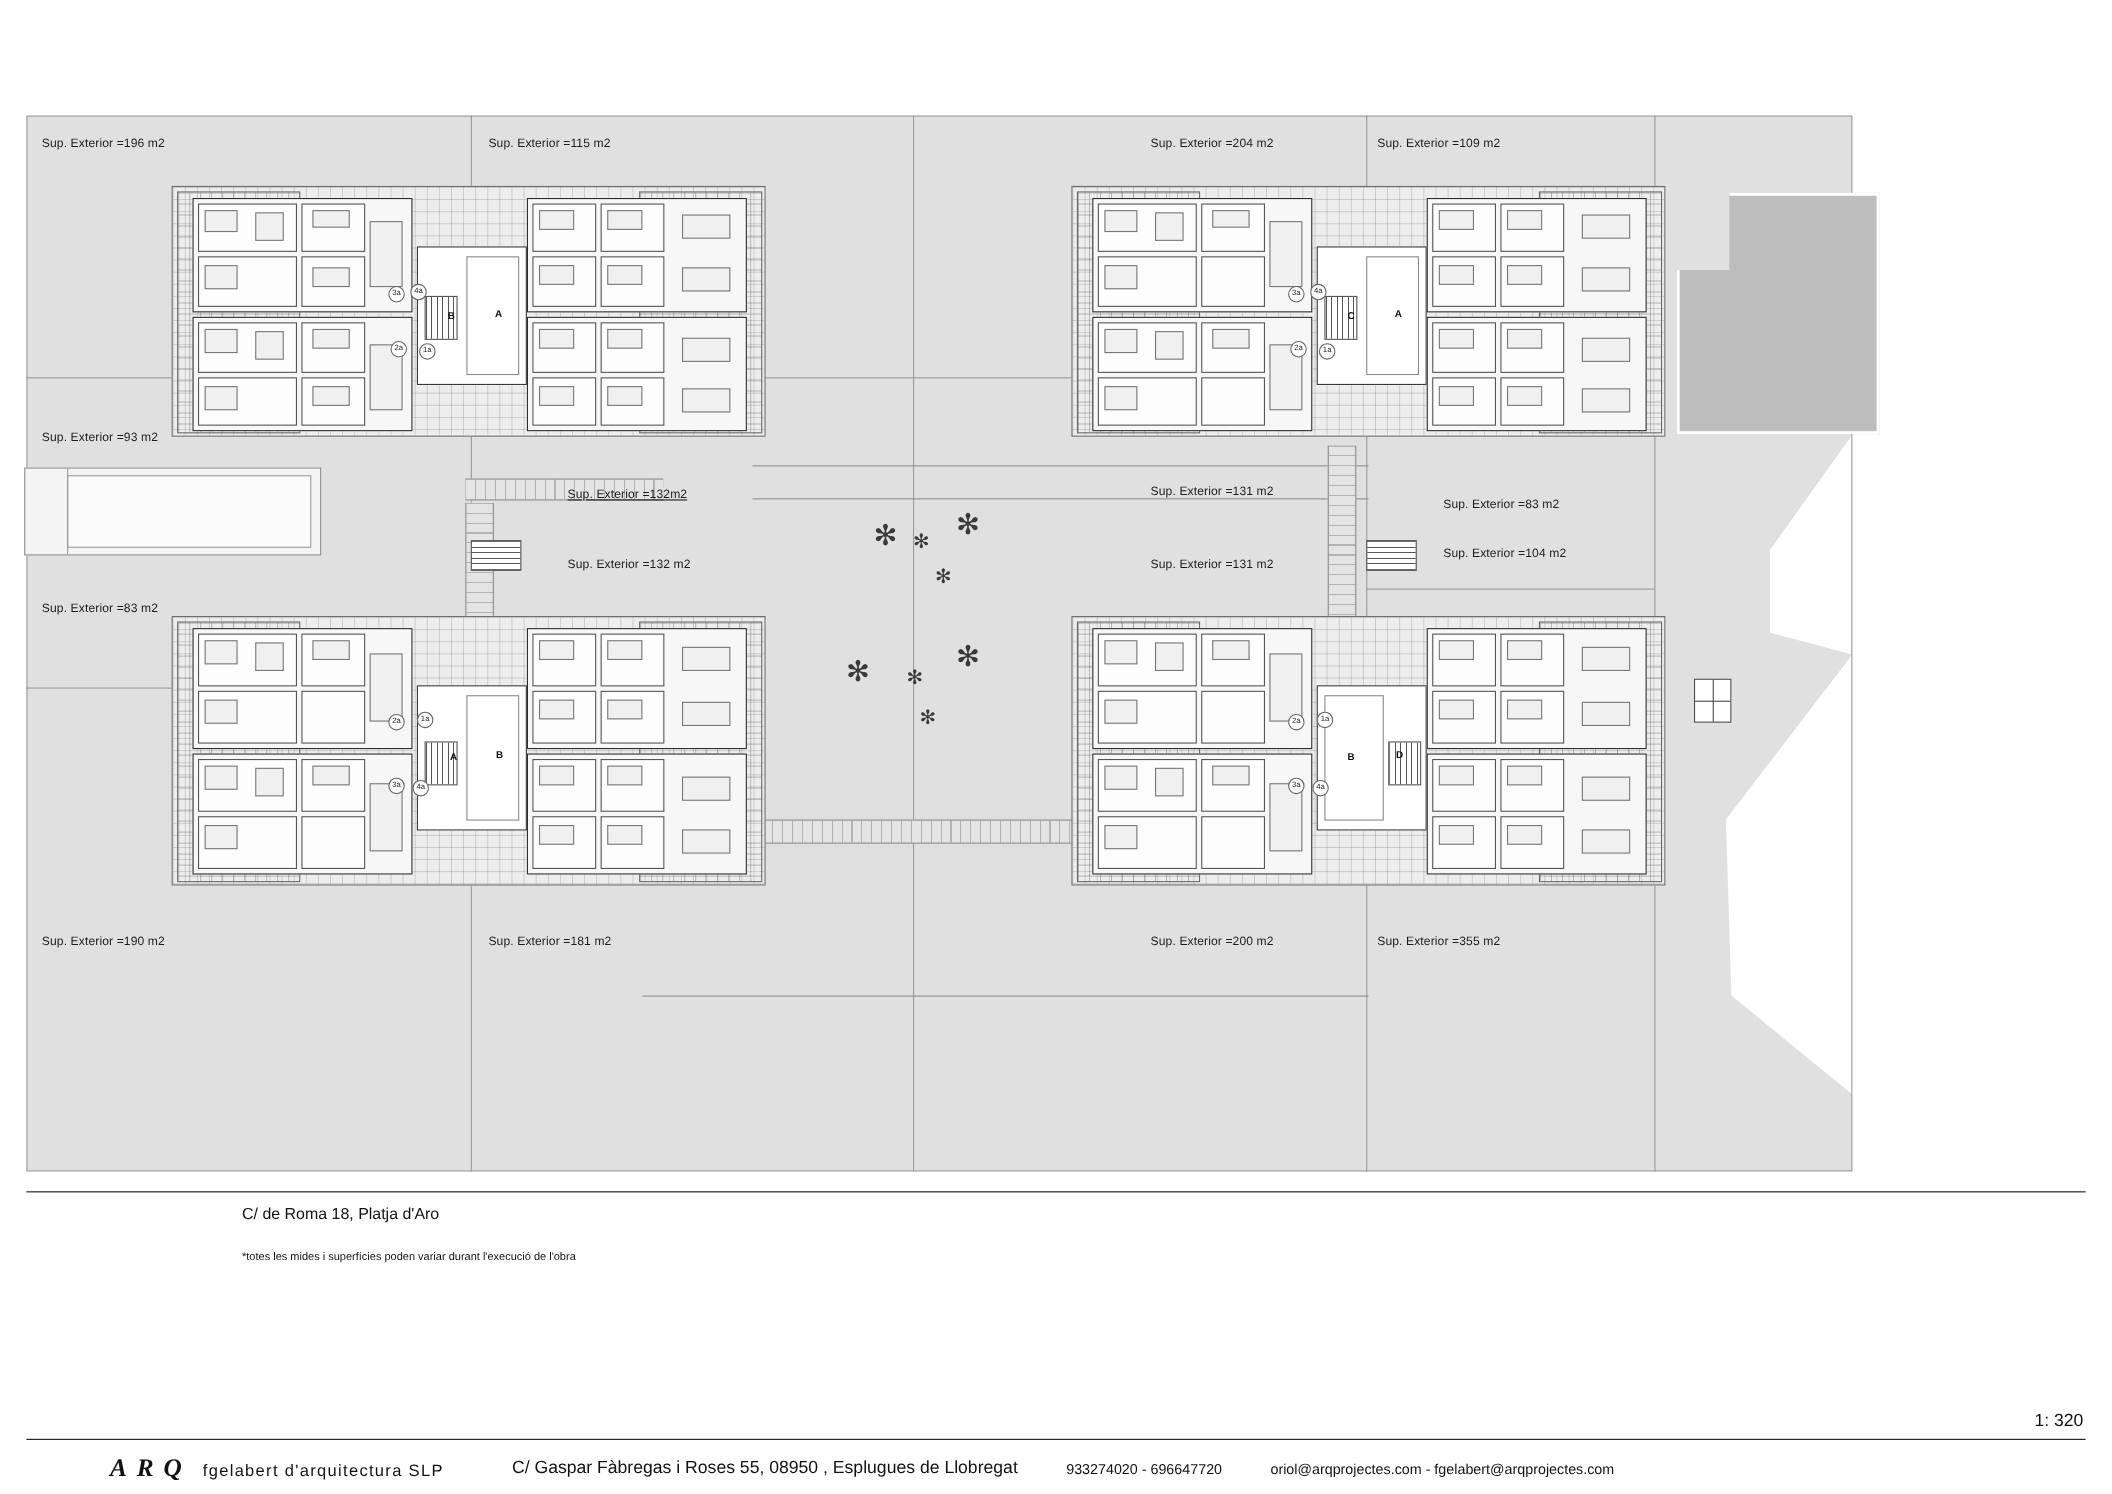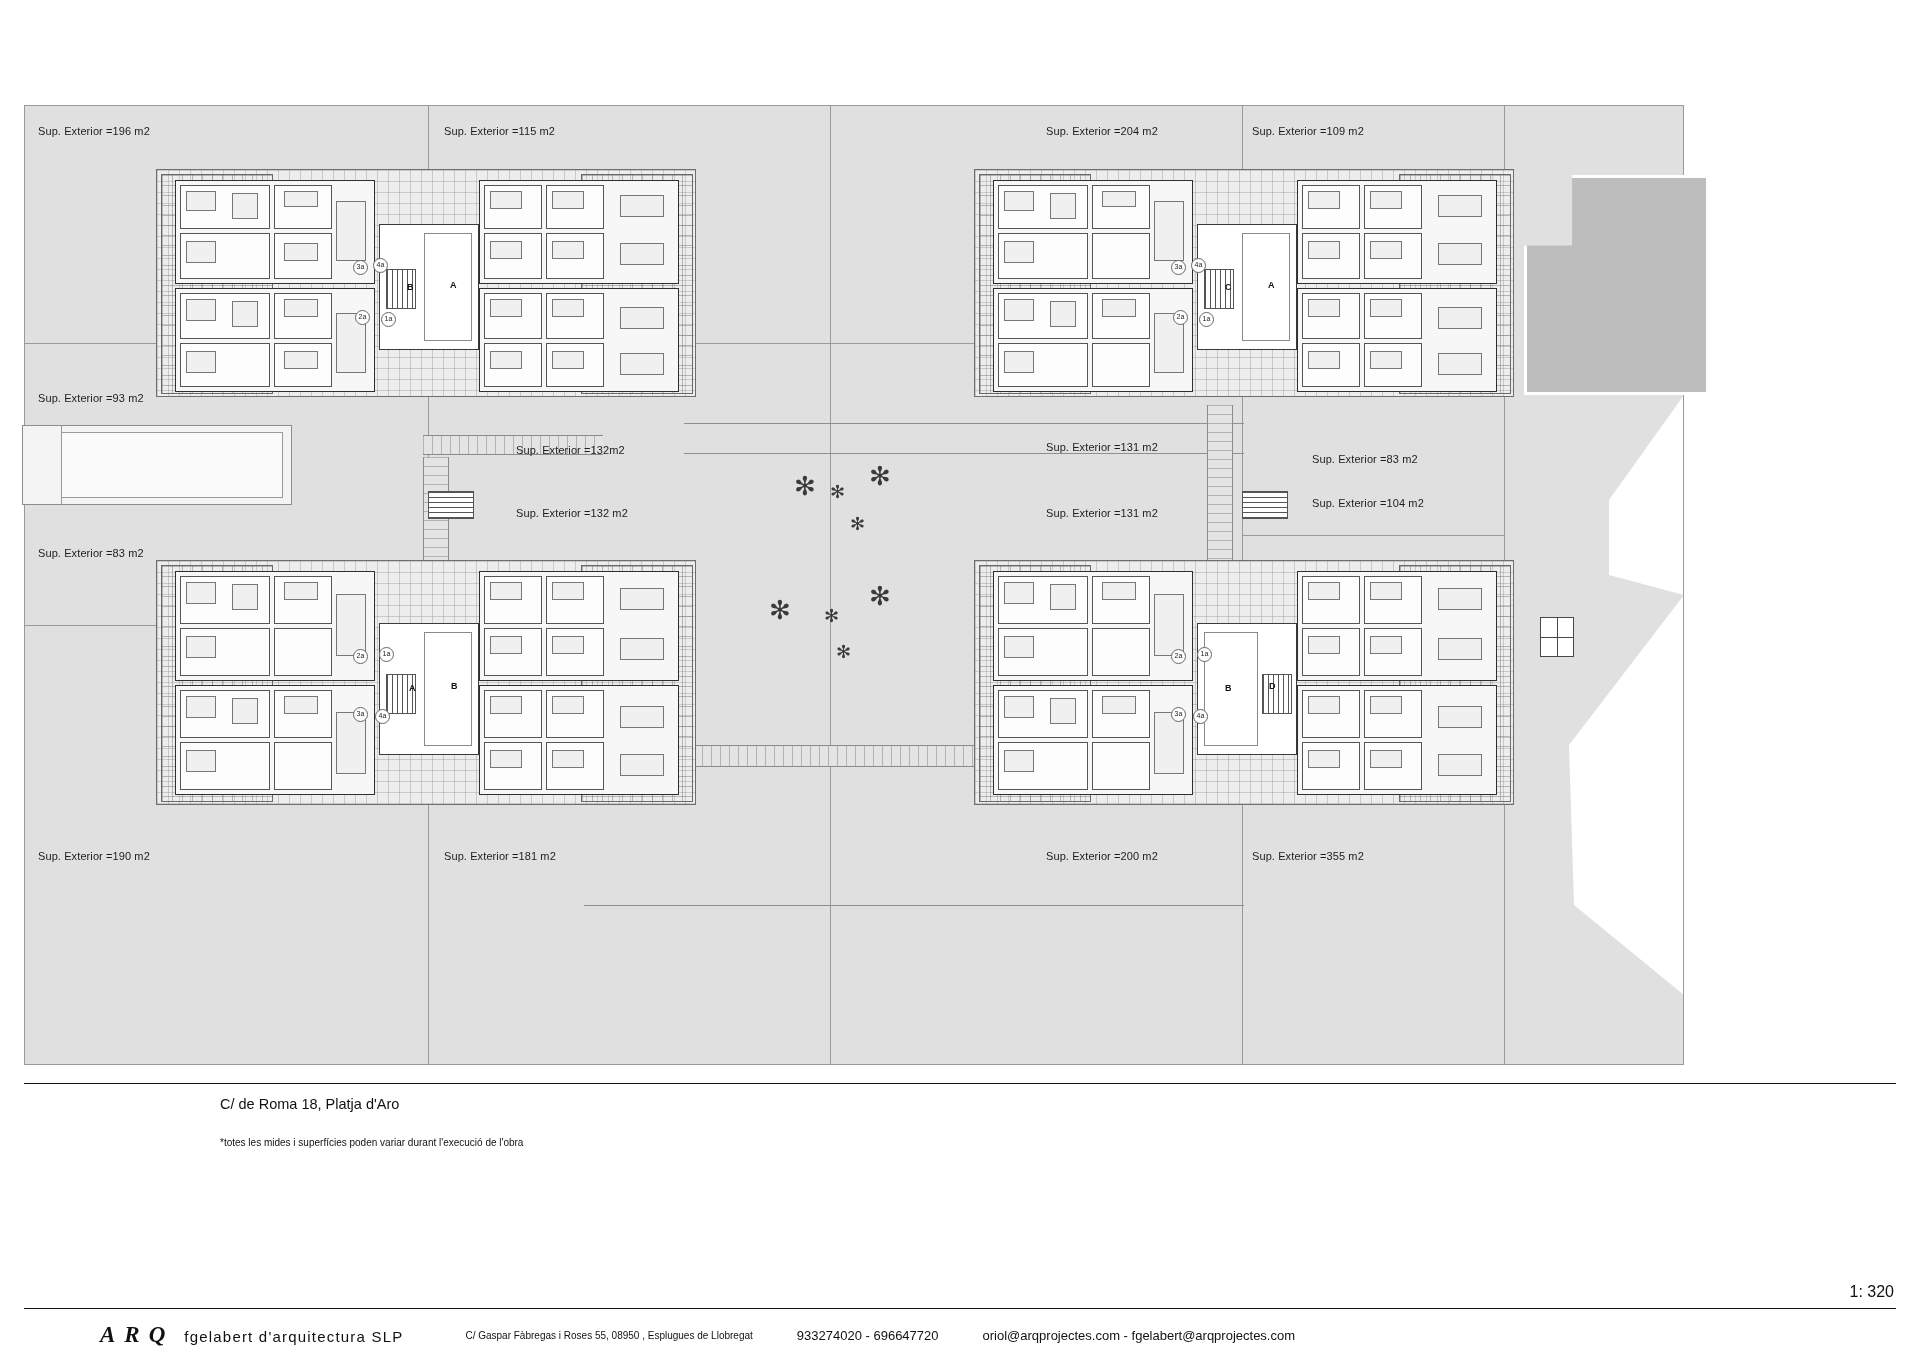--- a/index.html
+++ b/index.html
@@ -246,21 +246,21 @@
     font-weight: bold;
     color: #111;
   }
   .logo .firm {
     font-size: 15px;
     letter-spacing: 1.2px;
     color: #111;
     margin-left: 10px;
   }
   .foot-addr {
-    font-size: 10px;
+    font-size: 16px;
     color: #111;
     margin-left: 62px;
   }
   .foot-tel {
     font-size: 13px;
     color: #111;
     margin-left: 44px;
   }
   .foot-mail {
     font-size: 13px;
@@ -584,21 +584,21 @@
       <div class="room-code" style="left:196px; top:146px;">3a</div>
       <div class="room-code" style="left:218px; top:148px;">4a</div>
     </div>
 
     <div class="sup-label" style="left:14px; top:20px;">Sup. Exterior =196 m2</div>
     <div class="sup-label" style="left:420px; top:20px;">Sup. Exterior =115 m2</div>
     <div class="sup-label" style="left:1022px; top:20px;">Sup. Exterior =204 m2</div>
     <div class="sup-label" style="left:1228px; top:20px;">Sup. Exterior =109 m2</div>
 
     <div class="sup-label" style="left:14px; top:287px;">Sup. Exterior =93 m2</div>
-    <div class="sup-label" style="left:492px; top:339px;">Sup. Exterior =132m2</div>
+    <div class="sup-label" style="left:492px; top:339px;text-decoration:underline;">Sup. Exterior =132m2</div>
     <div class="sup-label" style="left:1022px; top:336px;">Sup. Exterior =131 m2</div>
     <div class="sup-label" style="left:1288px; top:348px;">Sup. Exterior =83 m2</div>
 
     <div class="sup-label" style="left:492px; top:402px;">Sup. Exterior =132 m2</div>
     <div class="sup-label" style="left:1022px; top:402px;">Sup. Exterior =131 m2</div>
     <div class="sup-label" style="left:1288px; top:392px;">Sup. Exterior =104 m2</div>
     <div class="sup-label" style="left:14px; top:442px;">Sup. Exterior =83 m2</div>
 
     <div class="sup-label" style="left:14px; top:745px;">Sup. Exterior =190 m2</div>
     <div class="sup-label" style="left:420px; top:745px;">Sup. Exterior =181 m2</div>

